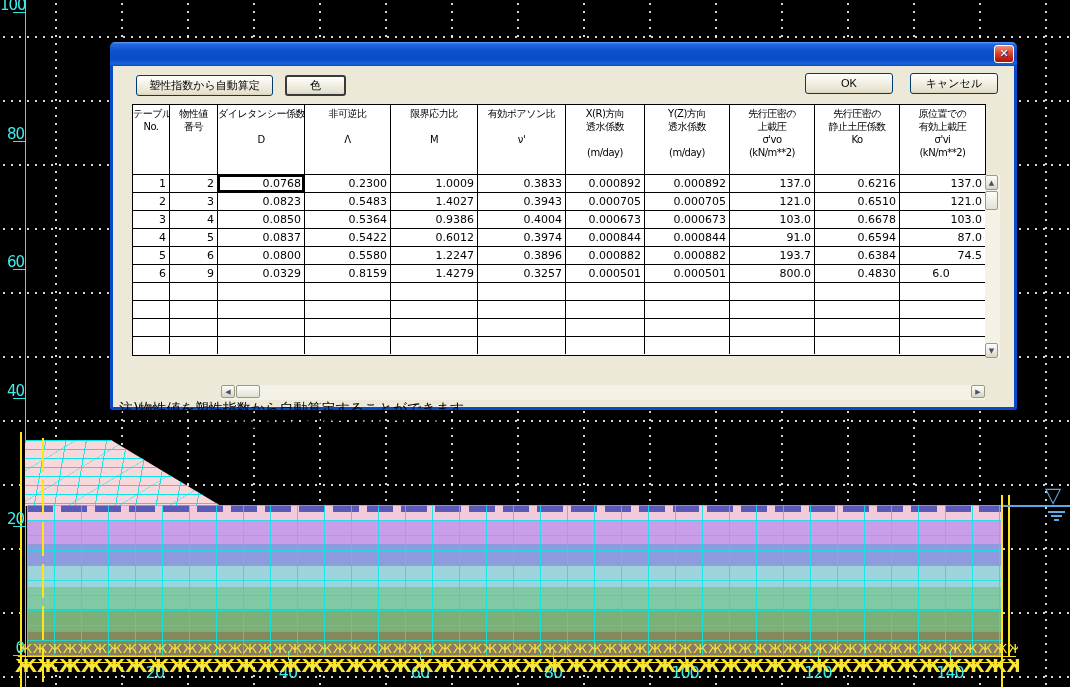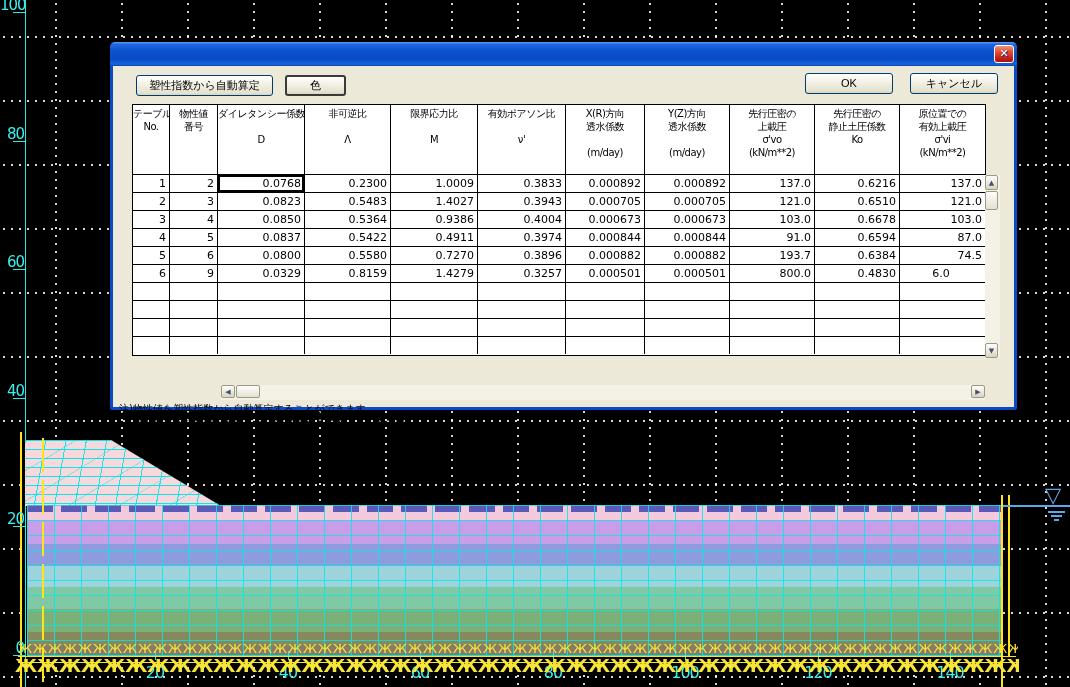--- a/index.html
+++ b/index.html
@@ -74,21 +74,21 @@
     padding-top:2px;line-height:13px;overflow:hidden;}
   .hc:last-child{border-right:none;}
   .hc div{min-height:13px;white-space:nowrap;}
 
   
   .sbtn{position:absolute;background:linear-gradient(180deg,#FDFDFB,#E9E6DA 60%,#D8D4C4);
     border:1px solid #9C9A84;border-radius:2px;color:#44506E;font-size:7px;text-align:center;}
   .sthumb{position:absolute;background:linear-gradient(180deg,#FDFDFB,#E4E1D2);
     border:1px solid #9C9A84;border-radius:2px;}
   .strack{position:absolute;background:#F4F1E6;}
-  .note{position:absolute;left:6px;top:336px;font-size:10px;color:#000;line-height:13px;}
+  .note{position:absolute;left:6px;top:336px;font-size:14px;color:#000;line-height:13px;}
   .note .l2{padding-left:14px;}
 </style>
 </head>
 <body>
 
 <div id="viewport">
   <div class="grid-dots"></div>
   <div class="axis-line"></div>
 
   <div class="embankment" style="background-color: rgb(247, 217, 221);"></div>
@@ -258,34 +258,34 @@
               <div class="gcell" style="width: 85px;">0.000673</div>
               <div class="gcell" style="width: 85px;">103.0</div>
               <div class="gcell" style="width: 85px;">0.6678</div>
               <div class="gcell" style="width: 85px;">103.0</div>
             </div>
             <div class="grow">
               <div class="gcell" style="width: 37px;">4</div>
               <div class="gcell" style="width: 48px;">5</div>
               <div class="gcell" style="width: 87px;">0.0837</div>
               <div class="gcell" style="width: 86px;">0.5422</div>
-              <div class="gcell" style="width: 87px;">0.4911</div>
+              <div class="gcell" style="width: 87px;">0.6012</div>
               <div class="gcell" style="width: 88px;">0.3974</div>
               <div class="gcell" style="width: 79px;">0.000844</div>
               <div class="gcell" style="width: 85px;">0.000844</div>
               <div class="gcell" style="width: 85px;">91.0</div>
               <div class="gcell" style="width: 85px;">0.6594</div>
               <div class="gcell" style="width: 85px;">87.0</div>
             </div>
             <div class="grow">
               <div class="gcell" style="width: 37px;">5</div>
               <div class="gcell" style="width: 48px;">6</div>
               <div class="gcell" style="width: 87px;">0.0800</div>
               <div class="gcell" style="width: 86px;">0.5580</div>
-              <div class="gcell" style="width: 87px;">0.7270</div>
+              <div class="gcell" style="width: 87px;">1.2247</div>
               <div class="gcell" style="width: 88px;">0.3896</div>
               <div class="gcell" style="width: 79px;">0.000882</div>
               <div class="gcell" style="width: 85px;">0.000882</div>
               <div class="gcell" style="width: 85px;">193.7</div>
               <div class="gcell" style="width: 85px;">0.6384</div>
               <div class="gcell" style="width: 85px;">74.5</div>
             </div>
             <div class="grow">
               <div class="gcell" style="width: 37px;">6</div>
               <div class="gcell" style="width: 48px;">9</div>

